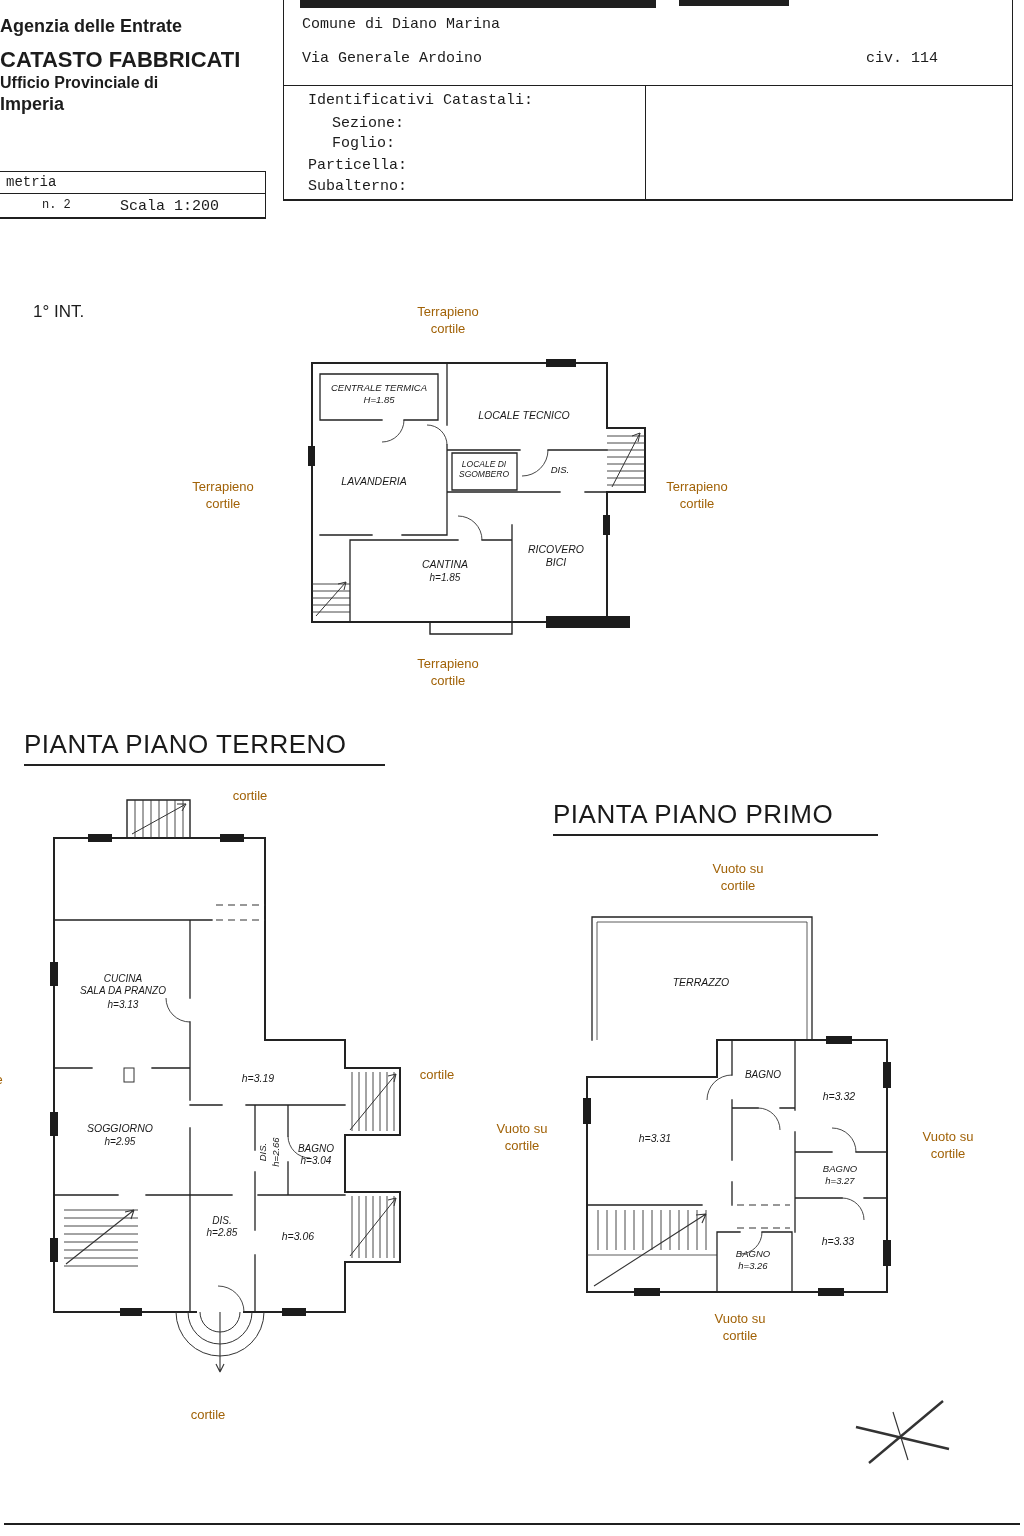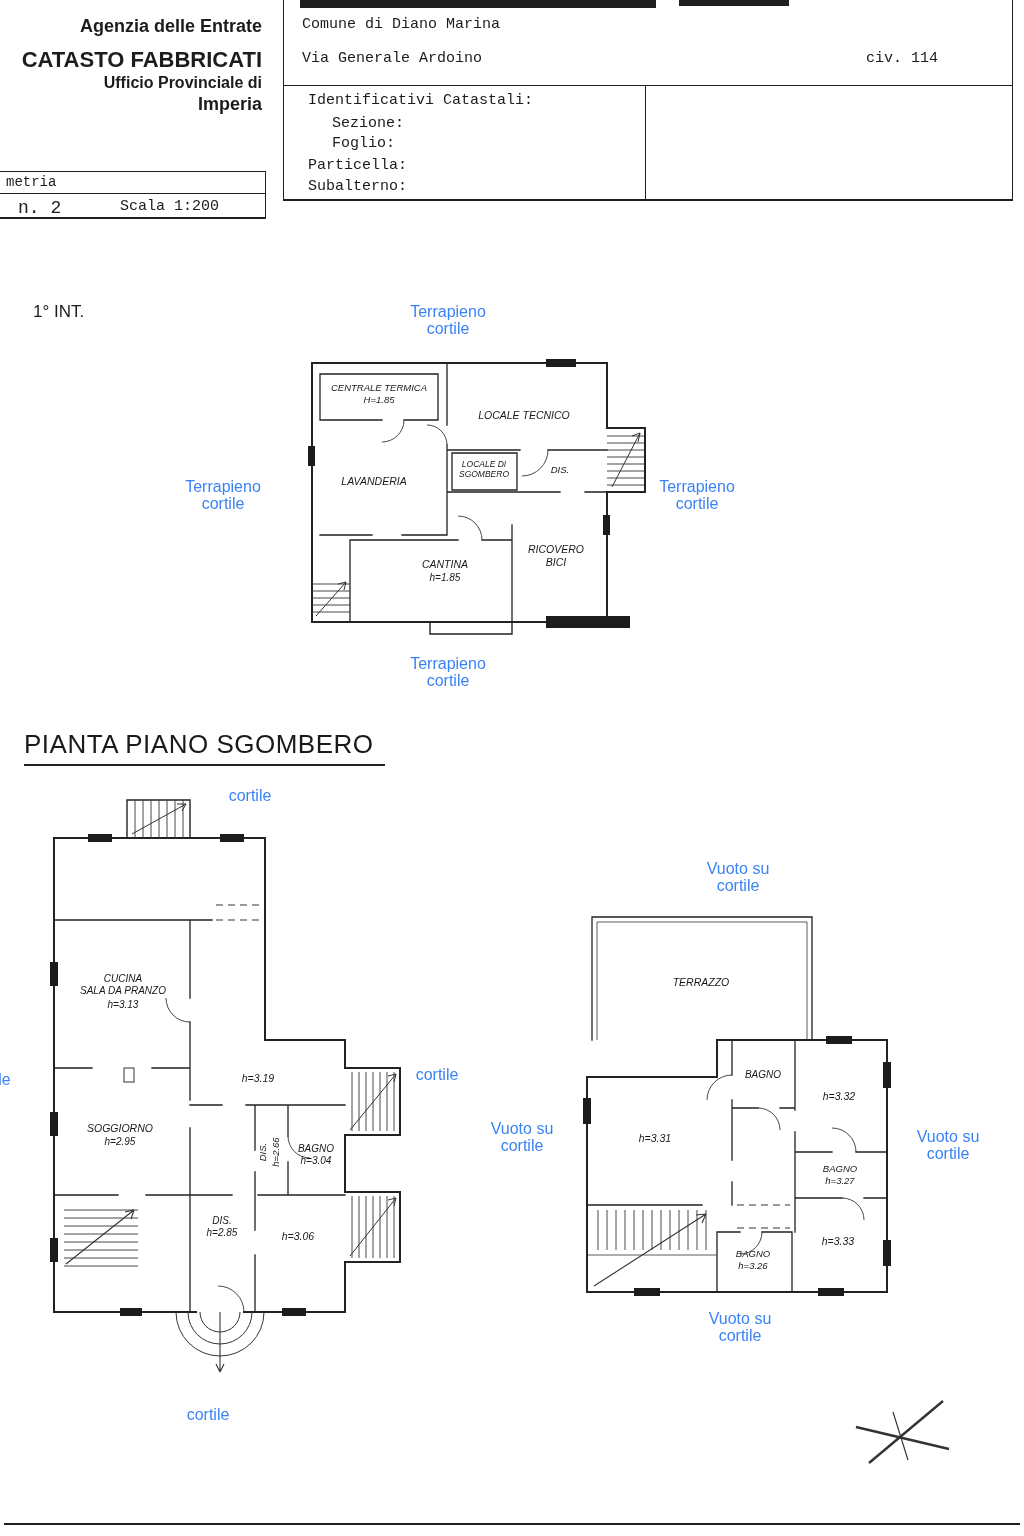--- a/index.html
+++ b/index.html
@@ -2,23 +2,23 @@
 <html><head>
 <meta charset="utf-8">
 <style>
   * { margin:0; padding:0; box-sizing:border-box; }
   html,body { background:#ffffff; }
   body { font-family:"Liberation Sans", sans-serif; color:#1c1c1c; }
   .page { position:relative; width:1024px; height:1536px; background:#fff; overflow:hidden; }
   .abs { position:absolute; }
   .line { position:absolute; background:#1f1f1f; }
   .mono { font-family:Liberation Mono, monospace; font-size:15px; white-space:pre; }
-  .office { text-align:right; font-weight:bold; line-height:1.25; }
+  .office { text-align:left; font-weight:bold; line-height:1.25; }
   .plan-title { font-size:26px; letter-spacing:.5px; white-space:nowrap; border-bottom:2px solid #222; padding-bottom:4px; color:#1a1a1a; }
-  .around { position:absolute; text-align:center; font-size:16px; line-height:17px; color:#3b82f6; }
+  .around { position:absolute; text-align:center; font-size:13px; line-height:17px; color:#a16207; }
   svg { position:absolute; overflow:visible; }
   svg .w  { fill:none; stroke:#222; stroke-linecap:square; }
   svg .thin { fill:none; stroke:#333; }
   svg .win { fill:#1c1c1c; stroke:none; }
   svg .dash { fill:none; stroke:#333; stroke-width:1.1; stroke-dasharray:7 5; }
   svg text { font-family:"Liberation Sans", sans-serif; font-style:italic; fill:#181818; text-anchor:middle; }
   .t10 { font-size:10px; } .t105 { font-size:10.5px; } .t95 { font-size:9.5px; } .t8 { font-size:8.5px; }
 </style>
 </head>
 <body>
@@ -49,21 +49,21 @@
   <div class="abs mono" style="left:332px;top:115px">Sezione:</div>
   <div class="abs mono" style="left:332px;top:135px">Foglio:</div>
   <div class="abs mono" style="left:308px;top:157px">Particella:</div>
   <div class="abs mono" style="left:308px;top:178px">Subalterno:</div>
 
   <div class="line" style="left:0;top:171px;width:266px;height:1px"></div>
   <div class="line" style="left:0;top:193px;width:266px;height:1px"></div>
   <div class="line" style="left:0;top:217px;width:266px;height:2px"></div>
   <div class="line" style="left:265px;top:171px;width:1px;height:48px"></div>
   <div class="abs mono" style="left:6px;top:174px;font-size:14px">metria</div>
-  <div class="abs mono" style="left:18px;top:198px;font-size:18px">n. 2</div>
+  <div class="abs mono" style="left:42px;top:198px;font-size:12px">n. 2</div>
   <div class="abs mono" style="left:120px;top:198px;font-size:15px">Scala 1:200</div>
 
   <div class="abs" style="left:33px;top:302px;font-size:17px">1° INT.</div>
 
   <div class="around" style="left:398px;top:303px;width:100px">
     <div>Terrapieno</div>
     <div>cortile</div>
   </div>
   <div class="around" style="left:168px;top:478px;width:110px">
     <div>Terrapieno</div>
@@ -116,21 +116,21 @@
       <text class="t8" x="484" y="467">LOCALE DI</text>
       <text class="t8" x="484" y="477">SGOMBERO</text>
       <text class="t95" x="560" y="473">DIS.</text>
       <text class="t105" x="445" y="568">CANTINA</text>
       <text class="t10" x="445" y="581">h=1.85</text>
       <text class="t105" x="556" y="553">RICOVERO</text>
       <text class="t105" x="556" y="566">BICI</text>
     </g>
   </svg>
 
-  <div class="abs plan-title" style="left:24px;top:729px;width:361px">PIANTA PIANO SGOMBERO</div>
+  <div class="abs plan-title" style="left:24px;top:729px;width:361px">PIANTA PIANO TERRENO</div>
 
   <div class="around" style="left:208px;top:787px;width:84px">
     <div>cortile</div>
   </div>
   <div class="around" style="left:-32px;top:1071px;width:60px;text-align:left">
     <div>cortile</div>
   </div>
   <div class="around" style="left:402px;top:1066px;width:70px">
     <div>cortile</div>
   </div>
@@ -189,20 +189,21 @@
       <text class="t10" x="316" y="1152">BAGNO</text>
       <text class="t10" x="316" y="1164">h=3.04</text>
       <text class="t95" x="266" y="1152" transform="rotate(-90 266 1152)">DIS.</text>
       <text class="t95" x="279" y="1152" transform="rotate(-90 279 1152)">h=2.66</text>
       <text class="t10" x="222" y="1224">DIS.</text>
       <text class="t10" x="222" y="1236">h=2.85</text>
       <text class="t105" x="298" y="1240">h=3.06</text>
     </g>
   </svg>
 
+  <div class="abs plan-title" style="left:553px;top:799px;width:325px">PIANTA PIANO PRIMO</div>
 
   <div class="around" style="left:686px;top:860px;width:104px">
     <div>Vuoto su</div>
     <div>cortile</div>
   </div>
   <div class="around" style="left:470px;top:1120px;width:104px">
     <div>Vuoto su</div>
     <div>cortile</div>
   </div>
   <div class="around" style="left:896px;top:1128px;width:104px">

